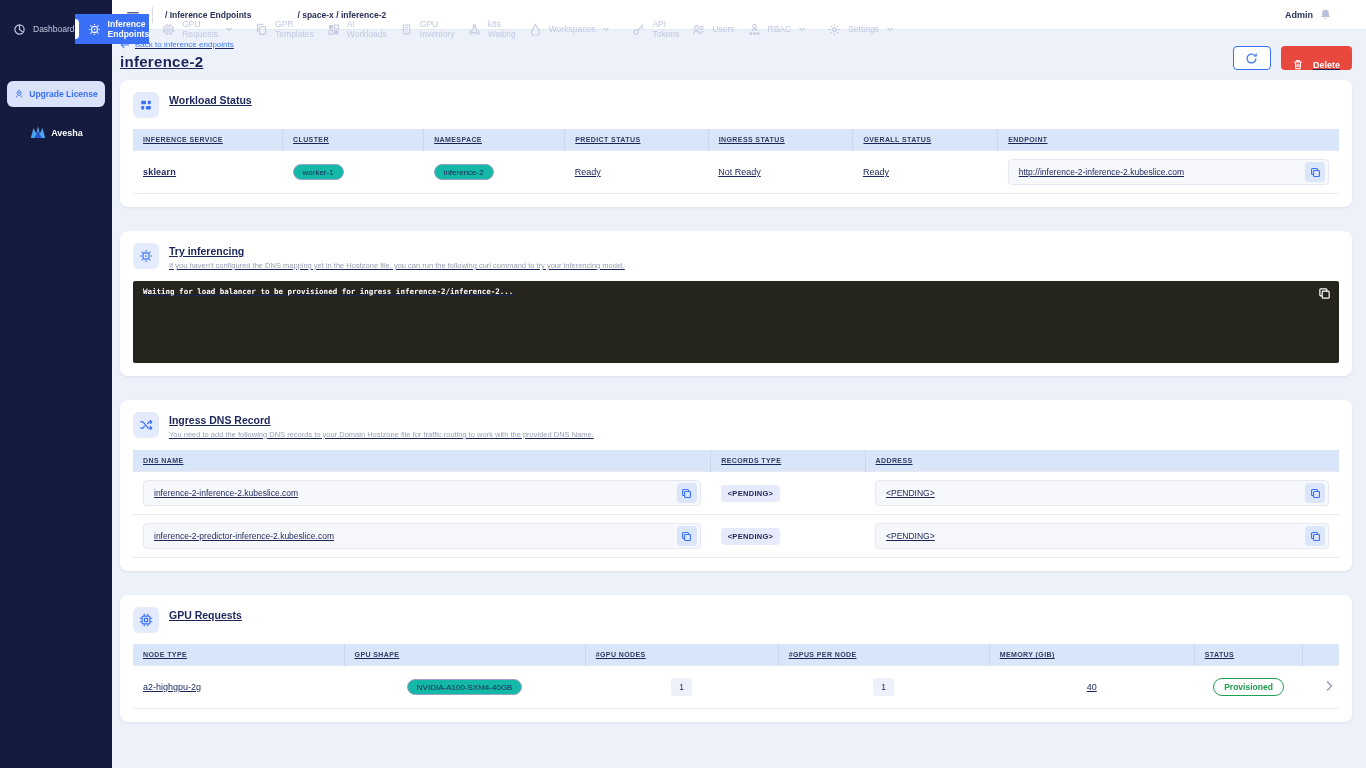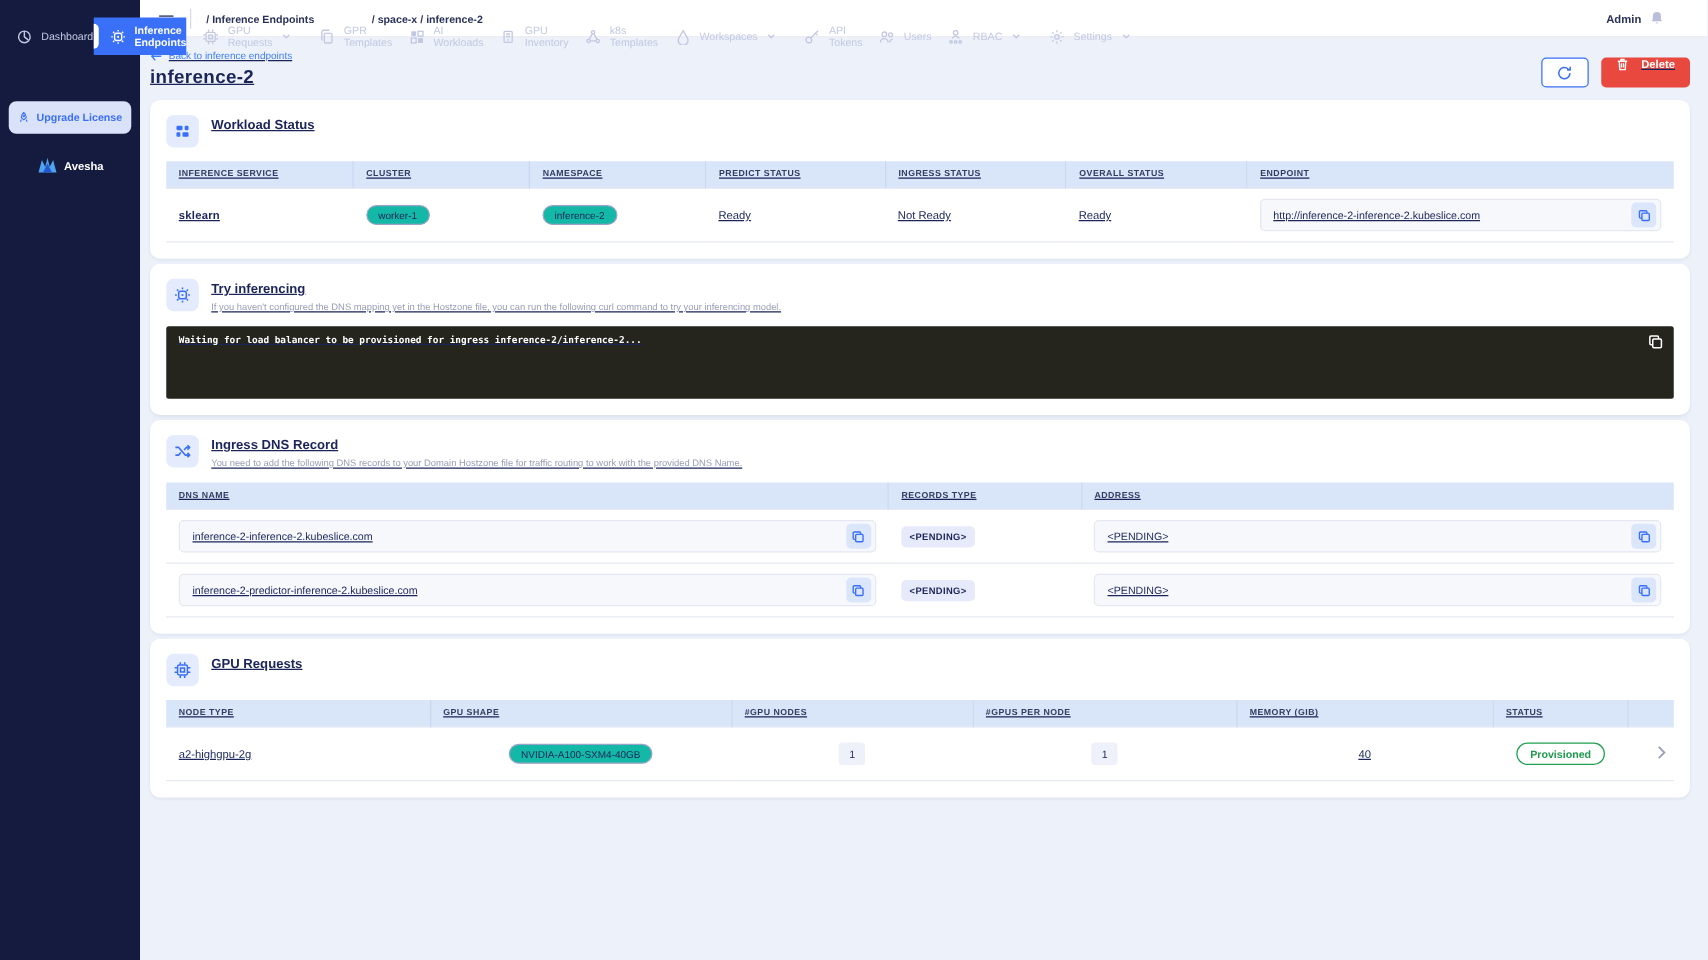--- a/index.html
+++ b/index.html
@@ -30,23 +30,23 @@
   .topbar-right { margin-left:auto; display:flex; align-items:center; gap:6px; }
   .admin-label { font-size:9px; font-weight:bold; color:#2a3158; }
 
   .content { flex:1; padding:10px 14px 0 8px;text-decoration:underline; }
 
   .page-head { display:flex; align-items:flex-start; justify-content:space-between; margin-bottom:10px; }
   .back-link { display:flex; align-items:center; gap:5px; color:#3f7df6; font-size:8px; cursor:pointer; }
   .page-title { font-size:15px; font-weight:bold; color:#1b2559; margin-top:4px; letter-spacing:.3px; }
   .head-actions { display:flex; gap:10px; margin-top:6px; }
   .refresh-btn { width:38px; height:24px; background:#fff; border:1px solid #3a6ff8; border-radius:4px; color:#3a6ff8; display:flex; align-items:center; justify-content:center; cursor:pointer; }
-  .delete-btn { height:24px; padding:0 12px; background:#e8483e; border:none; border-radius:4px; color:#fff; font-size:9px; font-weight:bold; display:flex; align-items:flex-start; gap:10px; cursor:pointer; font-family:inherit; }
-
-  .card { background:#fff; border-radius:8px; box-shadow:0 1px 3px rgba(20,30,80,.07); padding:12px 13px 13px; margin-bottom:4px; }
+  .delete-btn { height:24px; padding:0 12px; background:#e8483e; border:none; border-radius:4px; color:#fff; font-size:9px; font-weight:bold; display:flex; align-items:flex-end; gap:10px; cursor:pointer; font-family:inherit; }
+
+  .card { background:#fff; border-radius:8px; box-shadow:0 1px 3px rgba(20,30,80,.07); padding:12px 13px 13px; margin-bottom:24px; }
   .section-head { display:flex; align-items:flex-start; gap:10px; margin-bottom:11px; }
   .section-icon { width:26px; height:26px; min-width:26px; background:#e3ebfc; border-radius:6px; display:flex; align-items:center; justify-content:center; color:#3a6ff8; }
   .section-title { font-size:10.5px; font-weight:bold; color:#1b2559; padding-top:2px; }
   .section-sub { font-size:7.5px; color:#979db4; margin-top:4px; }
 
   table.grid { width:100%; border-collapse:collapse; table-layout:fixed; }
   table.grid th { background:#d9e5f9; font-size:7px; font-weight:bold; color:#323c61; text-align:left; padding:7px 10px; letter-spacing:.4px; border-right:1px solid #c9d8f1; }
   table.grid th:last-child { border-right:none; }
   table.grid td { border:1px solid #e6e9f3; border-left:none; border-right:none; padding:8px 10px; font-size:9px; color:#1b2559; background:#fff; }
   .cell-strong { font-weight:bold; letter-spacing:.2px; }
@@ -54,21 +54,21 @@
 
   .pill { display:inline-block; border:1px solid #9aa3c7; border-radius:10px; padding:2.5px 9px; font-size:8px; color:#1b2559; background:#14b8a6;text-align:right; }
   .numbox { display:inline-block; background:#eef0fa; border-radius:3px; padding:4px 8px; font-size:8.5px; color:#1b2559; }
   .pending-chip { display:inline-block; background:#e7eafb; border-radius:4px; padding:4px 7px; font-size:7.5px; font-weight:bold; color:#1b2559; letter-spacing:.3px; }
   .status-pill { display:inline-block; border:1.5px solid #21a050; color:#1d9a4c; border-radius:11px; padding:3px 10px; font-size:8.5px; font-weight:bold; background:#fff; }
 
   .inputbox { position:relative; display:flex; align-items:center; background:#f7f8fc; border:1px solid #e5e8f3; border-radius:4px; height:26px; padding:0 30px 0 10px; font-size:8.5px; color:#1b2559; }
   .inputbox .copy-btn { position:absolute; right:3px; }
   .copy-btn { width:20px; height:20px; background:#dbe6fb; border:none; border-radius:4px; color:#3a6ff8; display:flex; align-items:center; justify-content:center; cursor:pointer; }
 
-  .terminal { position:relative; background:#25251e; border-radius:2px; height:58px; padding:6px 10px; }
+  .terminal { position:relative; background:#25251e; border-radius:2px; height:82px; padding:6px 10px; }
   .terminal-text { color:#fff; font-family:"DejaVu Sans Mono", monospace; font-size:7.5px; font-weight:bold; white-space:pre-wrap; }
   .terminal-copy { position:absolute; top:6px; right:8px; background:none; border:none; color:#fff; cursor:pointer; display:flex; }
 
   .chev-cell { text-align:right; padding-right:6px !important; color:#9aa0b8; }
   svg { display:block; }
 </style>
 </head>
 <body>
 
 <aside class="sidebar">
@@ -146,21 +146,21 @@
 
     <div class="nav-item">
       <span class="nav-icon">
         <svg width="13" height="13" viewBox="0 0 16 16" fill="none" stroke="currentColor" stroke-width="1.3">
             <circle cx="8" cy="3.5" r="1.6"></circle>
             <circle cx="3.5" cy="12" r="1.6"></circle>
             <circle cx="12.5" cy="12" r="1.6"></circle>
             <path d="M7.2 5 4.2 10.5M8.8 5l3 5.5M5.2 12h5.6"></path>
           </svg>
       </span>
-      <span class="nav-label">k8s Templates</span>
+      <span class="nav-label">k8s Waiting</span>
     </div>
 
     <div class="nav-item">
       <span class="nav-icon">
         <svg width="13" height="13" viewBox="0 0 16 16" fill="none" stroke="currentColor" stroke-width="1.3">
             <path d="M8 1.8l4.2 7.4a4.8 4.8 0 1 1-8.4 0z"></path>
           </svg>
       </span>
       <span class="nav-label">Workspaces</span>
       <span class="nav-chev">

